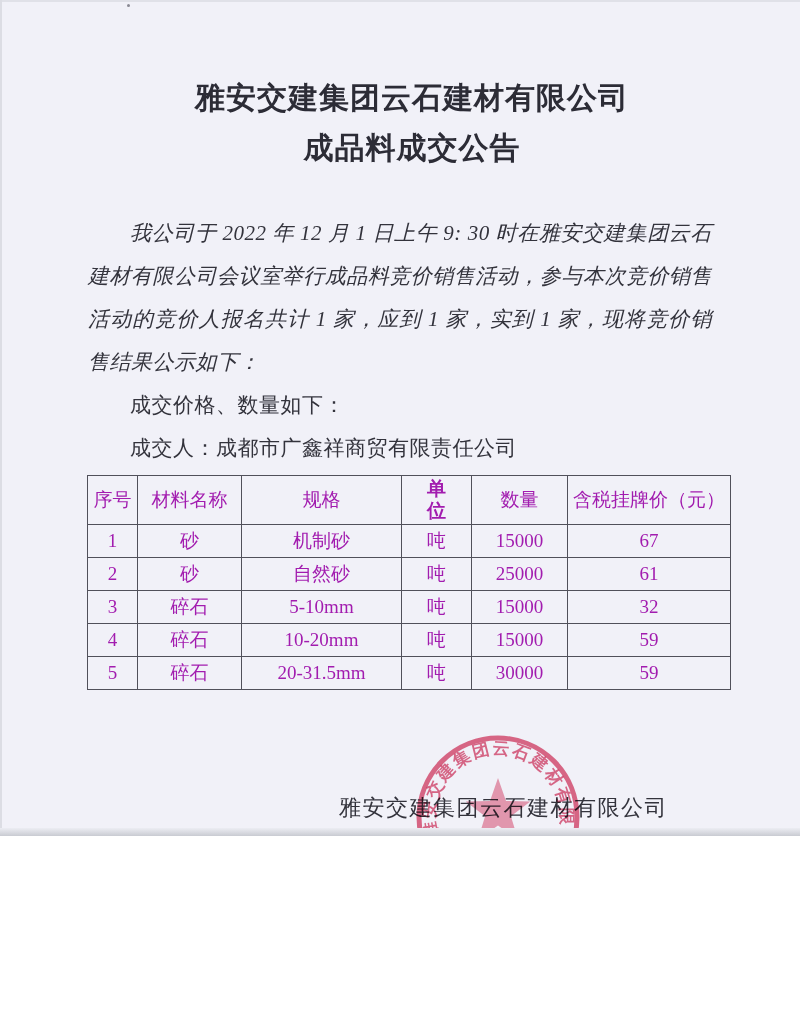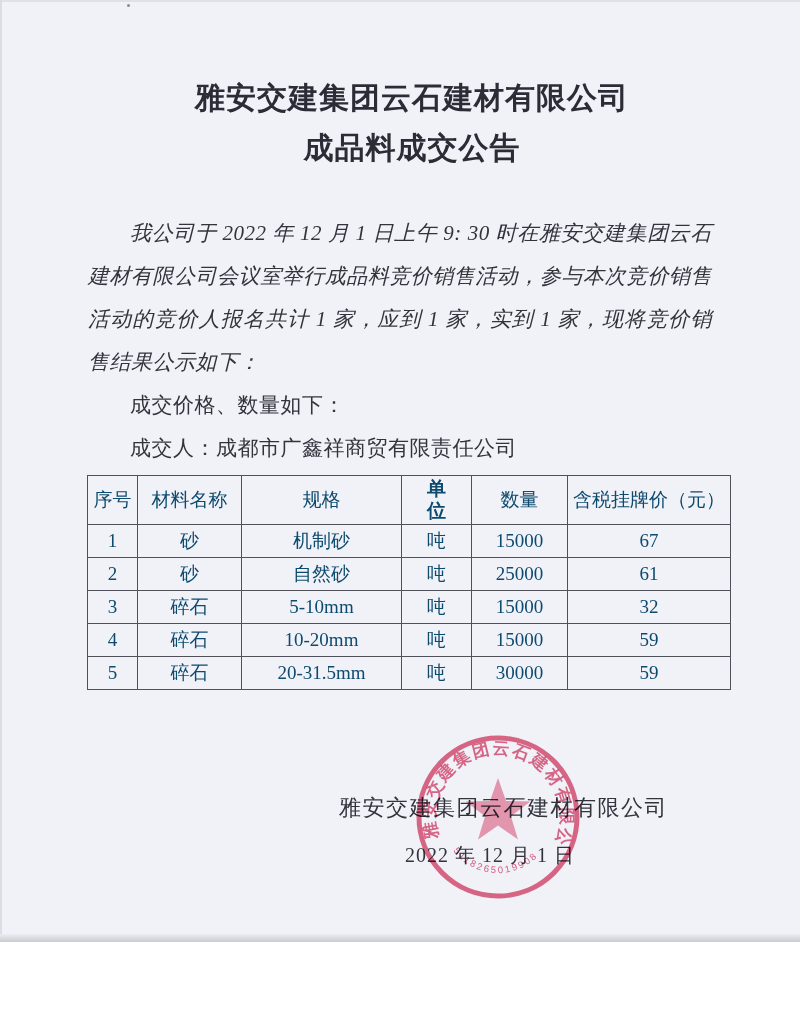--- a/index.html
+++ b/index.html
@@ -1,19 +1,19 @@
 <!DOCTYPE html>
 <html><head>
 <meta charset="utf-8">
 <style>
   html, body { margin: 0; padding: 0; }
   .page {
     position: relative;
     width: 800px;
-    height: 942px;
+    height: 836px;
     background: #f1f1f8;
     font-family: "Liberation Serif", serif;
     color: #33333c;
     overflow: hidden;
   }
   .edge-top {
     position: absolute; top: 0; left: 0; right: 0; height: 2px;
     background: #e0e1e8;
   }
   .edge-left {
@@ -59,21 +59,21 @@
     line-height: 43px;
     text-indent: 2em;
     letter-spacing: 0.5px;
   }
   table.materials {
     margin: 5px 0 0 87px;
     border-collapse: collapse;
     table-layout: fixed;
     width: 643px;
     font-size: 19px;
-    color: #0c4a6e;
+    color: #a21caf;
   }
   table.materials th, table.materials td {
     border: 1.5px solid #50505a;
     text-align: center;
     vertical-align: middle;
     padding: 0;
     font-weight: normal;
   }
   table.materials thead tr { height: 49px; }
   table.materials tbody tr { height: 33px; }

